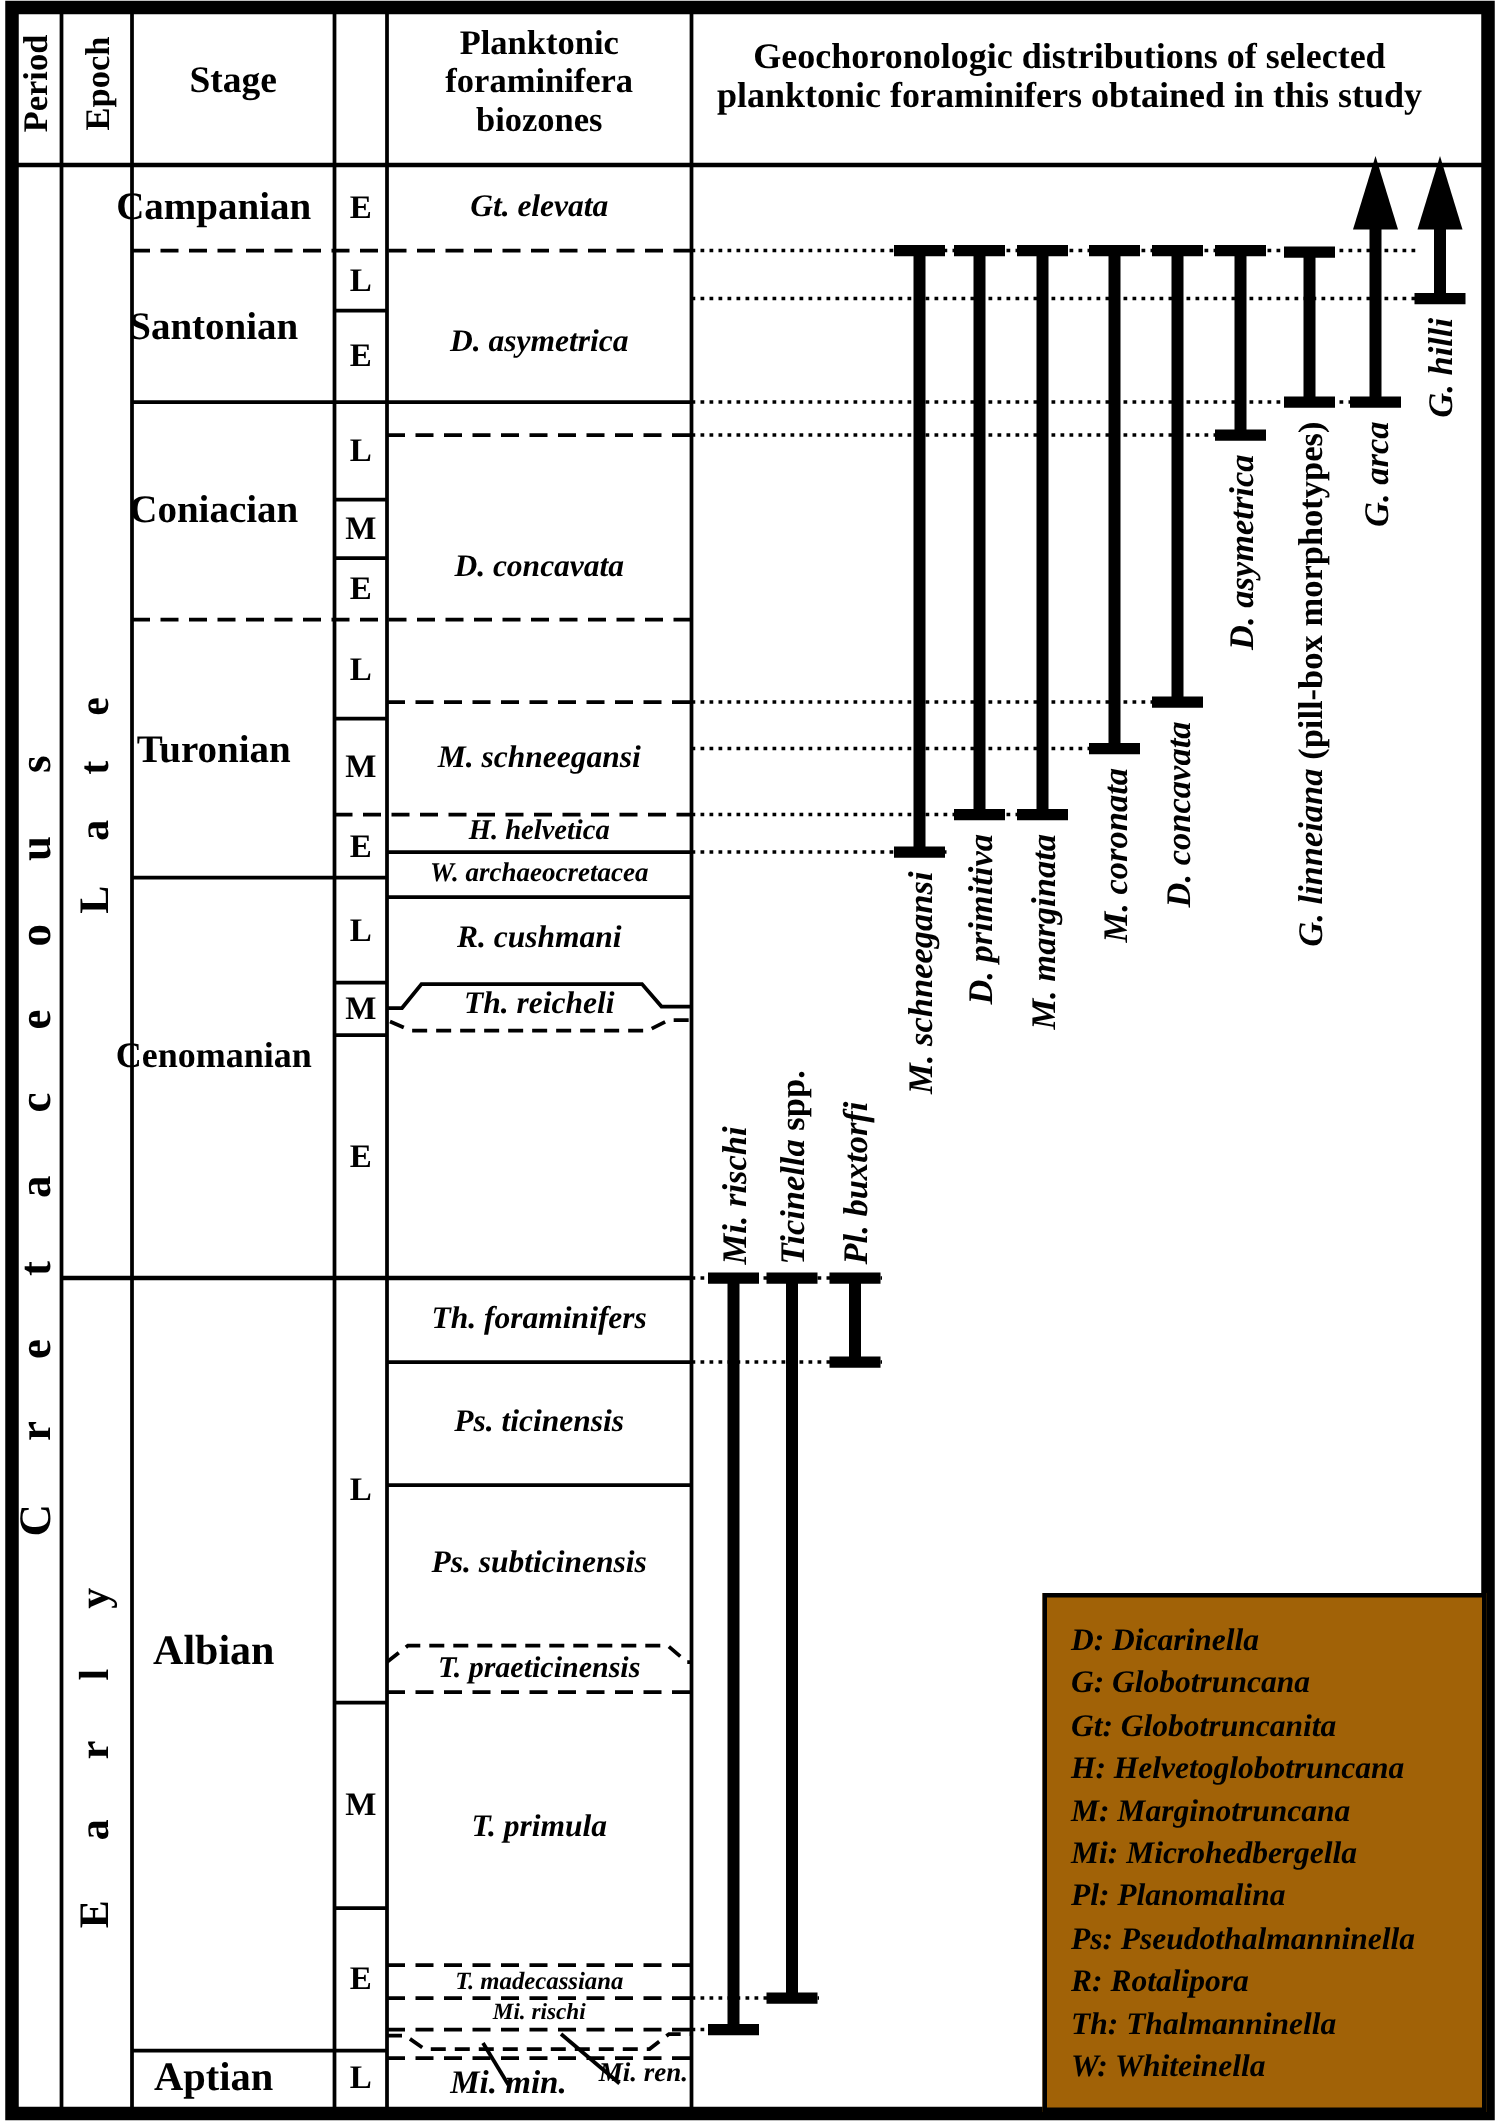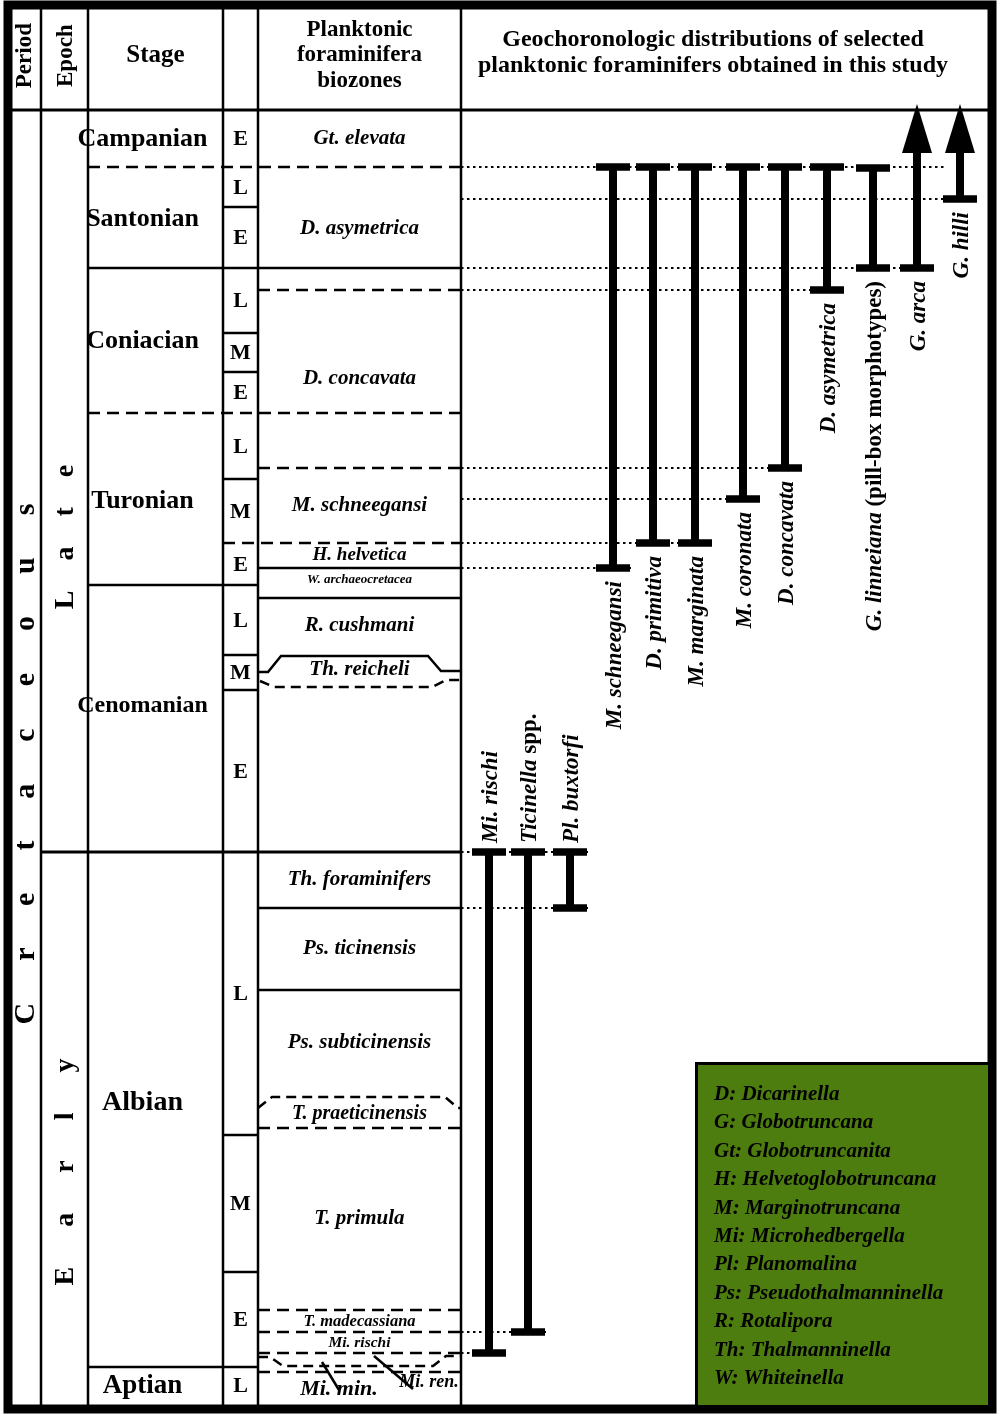--- a/index.html
+++ b/index.html
@@ -8,21 +8,21 @@
   .abs{position:absolute;}
   .ctr{text-align:center;}
   .b{font-weight:bold;}
   .rot{transform:rotate(-90deg);white-space:nowrap;}
   .stage{left:77px;width:131px;font-weight:bold;font-size:26px;text-align:center;}
   .sub{left:224px;width:33px;font-weight:bold;font-size:22px;text-align:center;}
   .zone{left:260px;width:199px;font-weight:bold;font-style:italic;font-size:21px;text-align:center;line-height:1.05;}
   .hdr{font-weight:bold;font-size:23px;text-align:center;line-height:1.1;}
   svg text.taxon{font-family:"Liberation Serif",serif;font-weight:bold;font-style:italic;font-size:23px;fill:#000;}
   svg text.taxon .suf{font-style:normal;}
-  #legendbox{left:695px;top:1062px;width:296px;height:346px;background:#4d7c0f;
+  #legendbox{left:695px;top:1062px;width:296px;height:346px;background:#a16207;
        border:3px solid #000;box-sizing:border-box;padding:14px 0 0 16px;}
   .leg{font-weight:bold;font-style:italic;font-size:21px;line-height:28.4px;white-space:nowrap;}
 </style>
 </head>
 <body>
 
 <div id="fig">
 
   <svg id="chart-svg" class="abs" style="left:0;top:0;" width="1000" height="1418" viewBox="0 0 1000 1418">
     <g stroke="#000" fill="none">
@@ -203,21 +203,21 @@
   <div class="abs sub" style="top:980px;">L</div>
   <div class="abs sub" style="top:1190px;">M</div>
   <div class="abs sub" style="top:1306px;">E</div>
   <div class="abs sub" style="top:1372px;">L</div>
 
   <div class="abs zone" style="top:126px;">Gt. elevata</div>
   <div class="abs zone" style="top:216px;">D. asymetrica</div>
   <div class="abs zone" style="top:366px;">D. concavata</div>
   <div class="abs zone" style="top:493px;">M. schneegansi</div>
   <div class="abs zone" style="top:544px;font-size:19px;">H. helvetica</div>
-  <div class="abs zone" style="top:572px;font-size:13px;">W. archaeocretacea</div>
+  <div class="abs zone" style="top:572px;font-size:18px;">W. archaeocretacea</div>
   <div class="abs zone" style="top:613px;">R. cushmani</div>
   <div class="abs zone" style="top:657px;">Th. reicheli</div>
   <div class="abs zone" style="top:867px;">Th. foraminifers</div>
   <div class="abs zone" style="top:936px;">Ps. ticinensis</div>
   <div class="abs zone" style="top:1030px;">Ps. subticinensis</div>
   <div class="abs zone" style="top:1102px;font-size:20px;">T. praeticinensis</div>
   <div class="abs zone" style="top:1206px;">T. primula</div>
   <div class="abs zone" style="top:1312px;font-size:16.5px;">T. madecassiana</div>
   <div class="abs zone" style="top:1334px;font-size:15.5px;">Mi. rischi</div>
   <div class="abs zone" style="top:1376px;left:284px;width:110px;font-size:22px;">Mi. min.</div>

